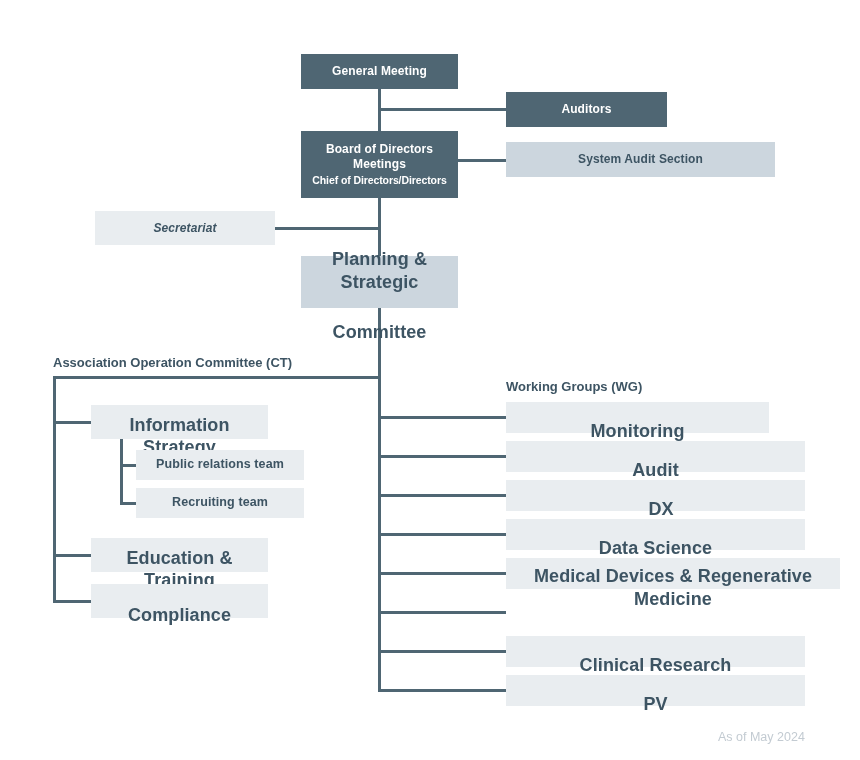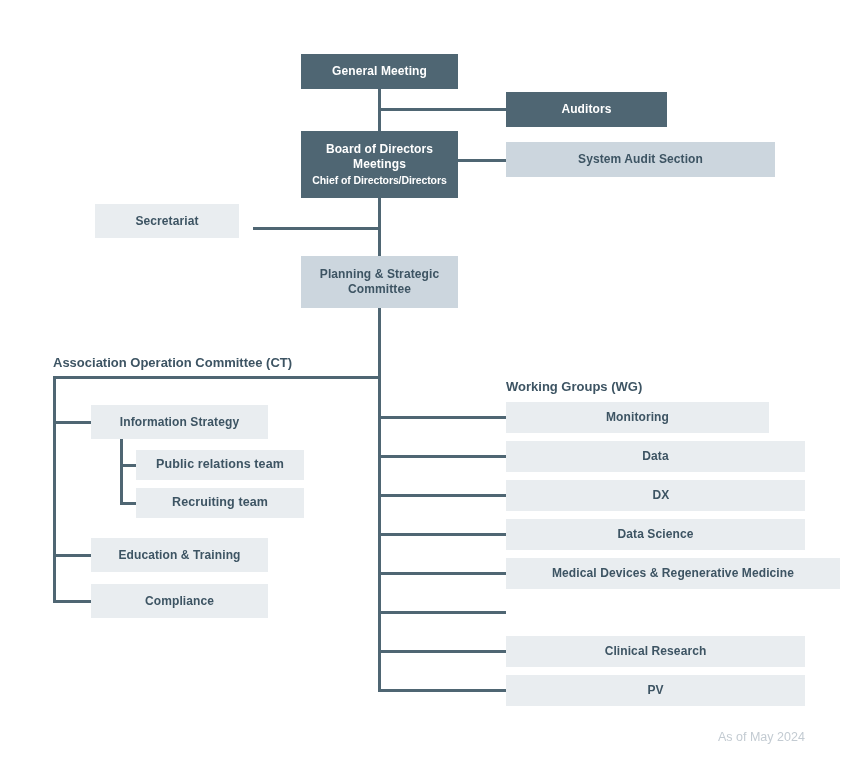--- a/index.html
+++ b/index.html
@@ -41,21 +41,22 @@
   .box.light {
     background: #e9edf0;
     color: #3d5463;
   }
   .box-title {
     font-weight: bold;
     font-size: 12px;
     letter-spacing: .1px;
   }
   .box-title.sm {
-    font-size: 12px;
+    font-size: 18px;
+    margin-top: 28px;
   }
   .box-title.xs {
     font-size: 12.5px;
   }
   .box-sub {
     font-weight: bold;
     font-size: 10.5px;
     margin-top: 2px;
     letter-spacing: -.1px;
   }
@@ -132,21 +133,21 @@
   <div class="box dark" style="left:301px; top:131px; width:157px; height:67px;">
     <span class="box-title">Board of Directors</span>
     <span class="box-title">Meetings</span>
     <span class="box-sub">Chief of Directors/Directors</span>
   </div>
 
   <div class="box mid" style="left:506px; top:142px; width:269px; height:35px;">
     <span class="box-title">System Audit Section</span>
   </div>
 
-  <div class="box light" style="left:95px; top:204px; width:144px; height:34px;">
+  <div class="box light" style="left:95px; top:211px; width:180px; height:34px;font-style:italic;">
     <span class="box-title">Secretariat</span>
   </div>
 
   <div class="box mid" style="left:301px; top:256px; width:157px; height:52px;">
     <span class="box-title sm">Planning &amp; Strategic</span>
     <span class="box-title sm">Committee</span>
   </div>
 
   <div class="label" style="left:53px; top:355px;">Association Operation Committee (CT)</div>
 
@@ -170,21 +171,21 @@
     <span class="box-title sm">Compliance</span>
   </div>
 
   <div class="label" style="left:506px; top:379px;">Working Groups (WG)</div>
 
   <div class="box light" style="left:506px; top:402px; width:263px; height:31px;">
     <span class="box-title sm">Monitoring</span>
   </div>
 
   <div class="box light" style="left:506px; top:441px; width:299px; height:31px;">
-    <span class="box-title sm">Data</span>
+    <span class="box-title sm">Audit</span>
   </div>
 
   <div class="box light" style="left:506px; top:480px; width:299px; height:31px;padding-left:11px;">
     <span class="box-title sm">DX</span>
   </div>
 
   <div class="box light" style="left:506px; top:519px; width:299px; height:31px;">
     <span class="box-title sm">Data Science</span>
   </div>
 

